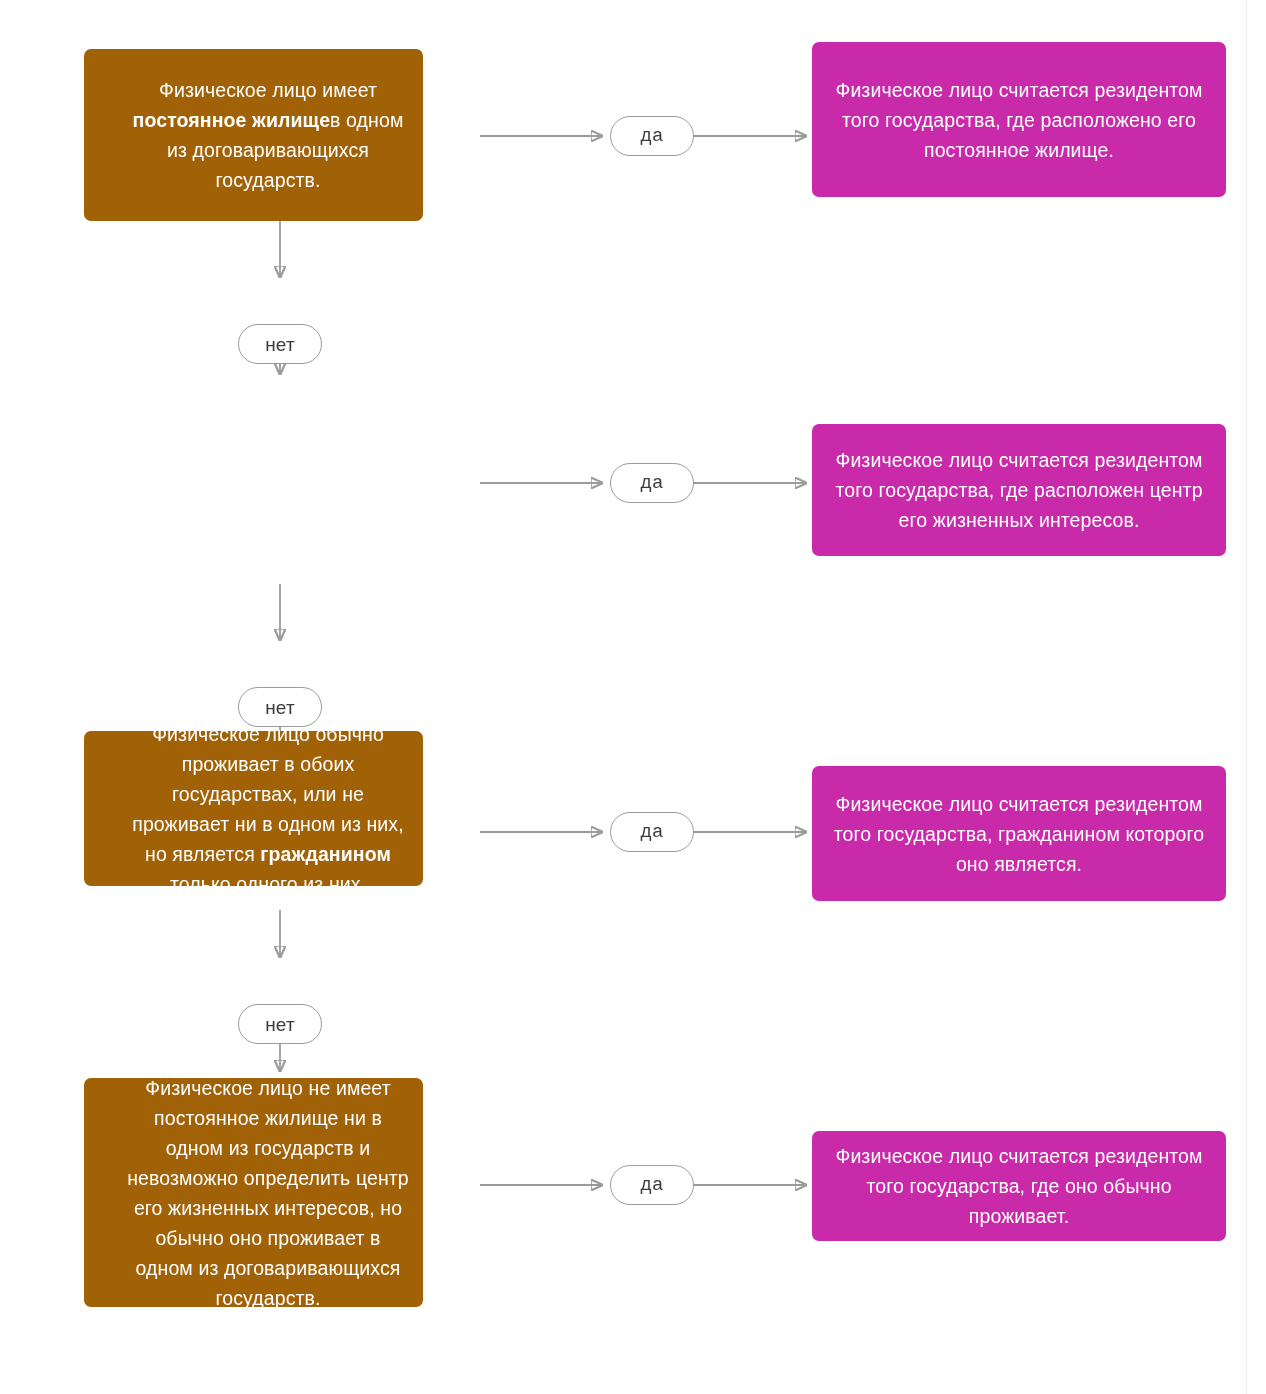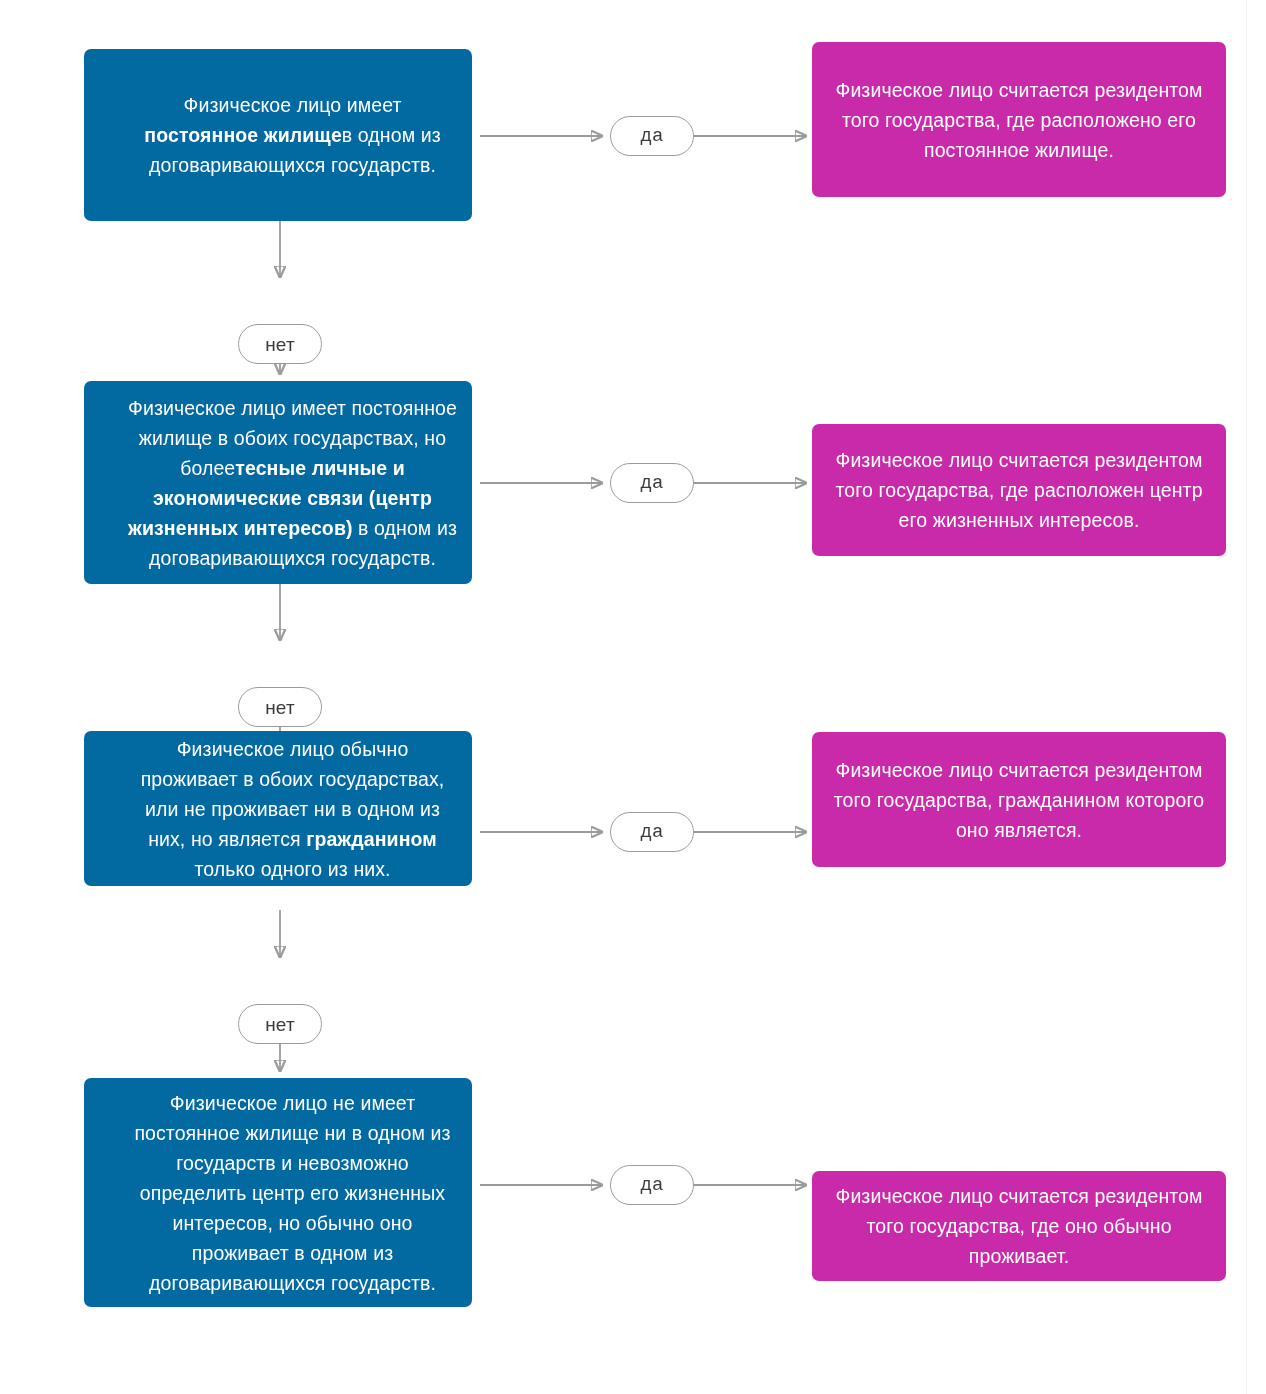--- a/index.html
+++ b/index.html
@@ -43,35 +43,35 @@
     justify-content: center;
     text-align: center;
     font-size: 19.5px;
     line-height: 30px;
     padding: 10px 14px;
     letter-spacing: 0.1px;
   }
   .node .txt { display: block; width: 100%; }
   .node b { font-weight: 700; }
 
-  .node.cond  { background: #0369a1; left: 84px;  width: 388px; padding-left: 43px; }
+  .node.cond  { background: #a16207; left: 84px;  width: 339px; padding-left: 43px; }
   .node.res   { background: #c92aa9; left: 812px; width: 414px; }
 
   
   .n1 { top: 49px;   height: 172px; }
   .r1 { top: 42px;   height: 155px; }
   
   .n2 { top: 381px;  height: 203px; }
   .r2 { top: 424px;  height: 132px; }
   
   .n3 { top: 731px;  height: 155px; }
-  .r3 { top: 732px;  height: 135px; }
+  .r3 { top: 766px;  height: 135px; }
   
   .n4 { top: 1078px; height: 229px; text-align: center; }
-  .r4 { top: 1131px; height: 110px; margin-top: 40px; }
+  .r4 { top: 1131px; height: 110px; }
 
   
   .pill {
     position: absolute;
     background: #ffffff;
     border: 1.6px solid #9b9b9b;
     border-radius: 999px;
     color: #3b3b3b;
     font-size: 19px;
     line-height: 1;
@@ -138,23 +138,20 @@
 
   <div class="node cond n1">
     <span class="txt">Физическое лицо имеет <b>постоянное жилище</b>в одном из договаривающихся государств.</span>
   </div>
   <div class="pill yes y1">да</div>
   <div class="node res r1">
     <span class="txt">Физическое лицо считается резидентом того государства, где расположено его постоянное жилище.</span>
   </div>
   <div class="pill no no1">нет</div>
 
-  <div class="node cond n2">
-    <span class="txt">Физическое лицо имеет постоянное жилище в обоих государствах, но более<b>тесные личные и экономические связи (центр жизненных интересов)</b> в одном из договаривающихся государств.</span>
-  </div>
   <div class="pill yes y2">да</div>
   <div class="node res r2">
     <span class="txt">Физическое лицо считается резидентом того государства, где расположен центр его жизненных интересов.</span>
   </div>
   <div class="pill no no2">нет</div>
 
   <div class="node cond n3">
     <span class="txt">Физическое лицо обычно проживает в обоих государствах, или не проживает ни в одном из них, но является <b>гражданином</b> только одного из них.</span>
   </div>
   <div class="pill yes y3">да</div>

